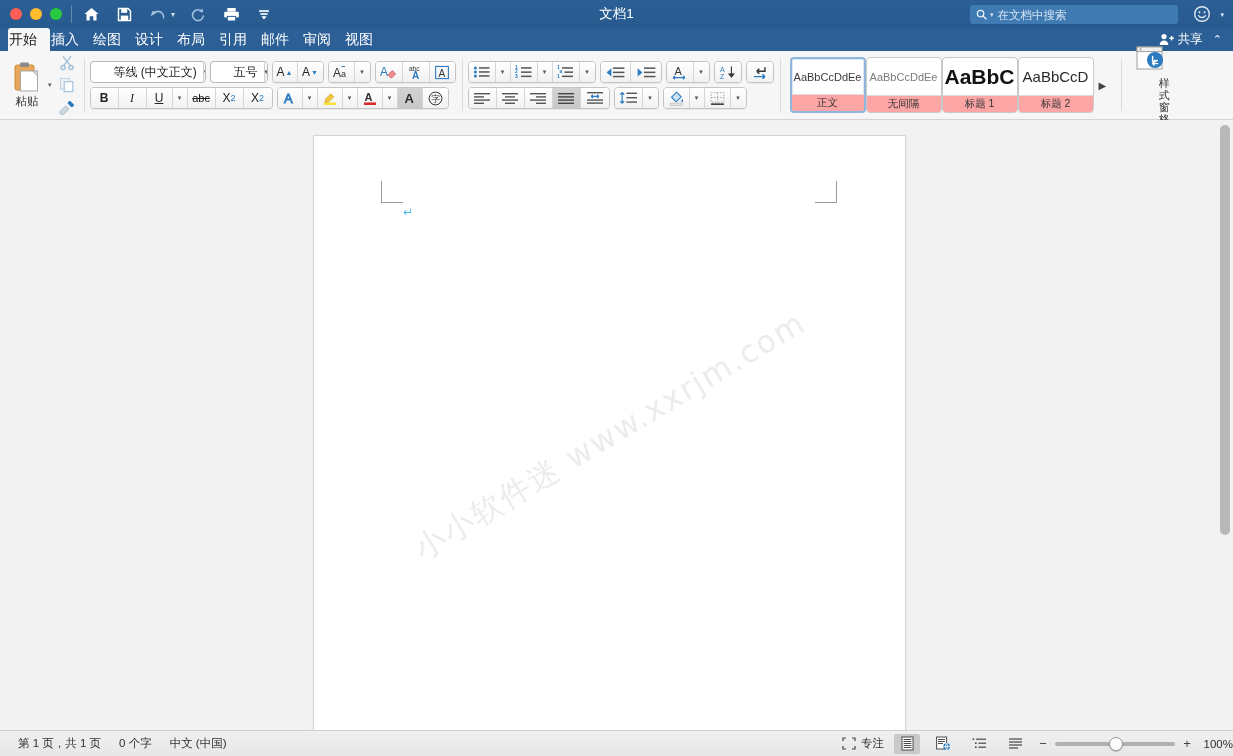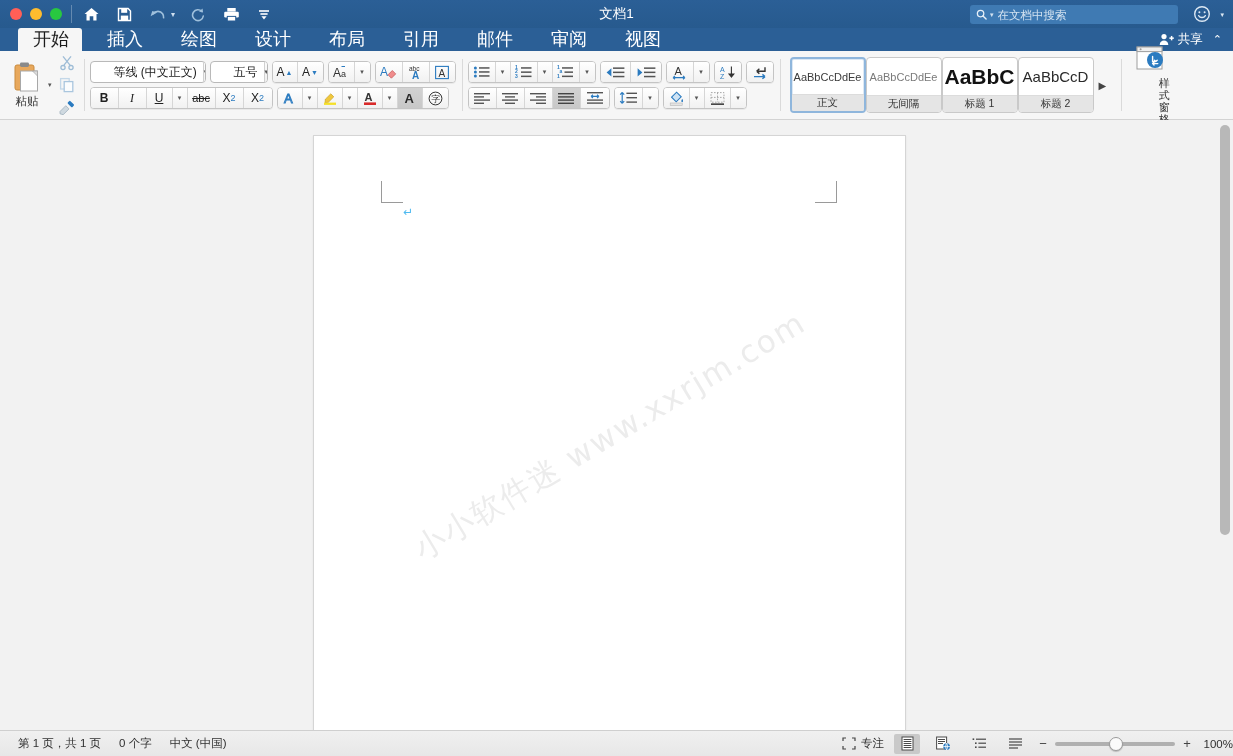--- a/index.html
+++ b/index.html
@@ -46,22 +46,22 @@
   .tiny-caret { font-size: 7px; color: #d4e3f1; margin-right: 1px; }
   .smiley { position: absolute; right: 22px; top: 5px; width: 18px; height: 18px; }
   .smiley-caret { position: absolute; right: 9px; top: 11px; font-size: 7px; color: #dce8f3; }
 
   
   .tabbar {
     height: 23px; background: #2b5f96; display: flex; align-items: flex-end;
     position: relative; padding-left: 8px;
   }
   .tab {
-    font-size: 18px; color: #ffffff; padding: 2px 13px 3px 15px;
-    line-height: 18px; cursor: default; border-radius: 3px 3px 0 0; margin-left: 10px;
+    font-size: 14px; color: #ffffff; padding: 2px 13px 3px 1px;
+    line-height: 18px; cursor: default; border-radius: 3px 3px 0 0;
   }
   .tab.active { background: #f6f6f6; color: #1b1b1b; }
   .share-area { position: absolute; right: 8px; bottom: 3px; display: flex;
                 align-items: center; gap: 7px; color: #fff; font-size: 12.5px; }
   .share-btn { display: flex; align-items: center; gap: 4px; cursor: default; }
   .ribbon-collapse { font-size: 11px; color: #fff; cursor: default; padding: 0 3px; }
 
   
   .ribbon {
     height: 69px; background: #f6f6f6; border-bottom: 1px solid #d3d3d3;
@@ -121,21 +121,21 @@
     background: #fff; display: flex; flex-direction: column; cursor: default;
     overflow: hidden;
   }
   .style-card.sel { border: 2px solid #8fb6dc; box-shadow: 0 0 0 1px #dce8f4 inset; }
   .style-card .sample {
     flex: 1; display: flex; align-items: center; justify-content: center;
     color: #3b3b3b; white-space: nowrap;
   }
   .style-card .sname {
     height: 17px; border-top: 1px solid #dcdcdc; font-size: 10.5px; color: #333;
-    display: flex; align-items: center; justify-content: center; background: #e5e5e5;
+    display: flex; align-items: center; justify-content: center; background: #fca5a5;
   }
   .gal-more { font-size: 10px; color: #444; padding: 0 5px; cursor: default; }
 
   .pane-btn { display: flex; flex-direction: column; align-items: center; width: 46px;
               cursor: default; }
   .pane-btn .lbl { font-size: 11px; color: #333; line-height: 12px; text-align: center;
                    margin-top: 2px; margin-left: 28px; }
 
   
   .docarea {

